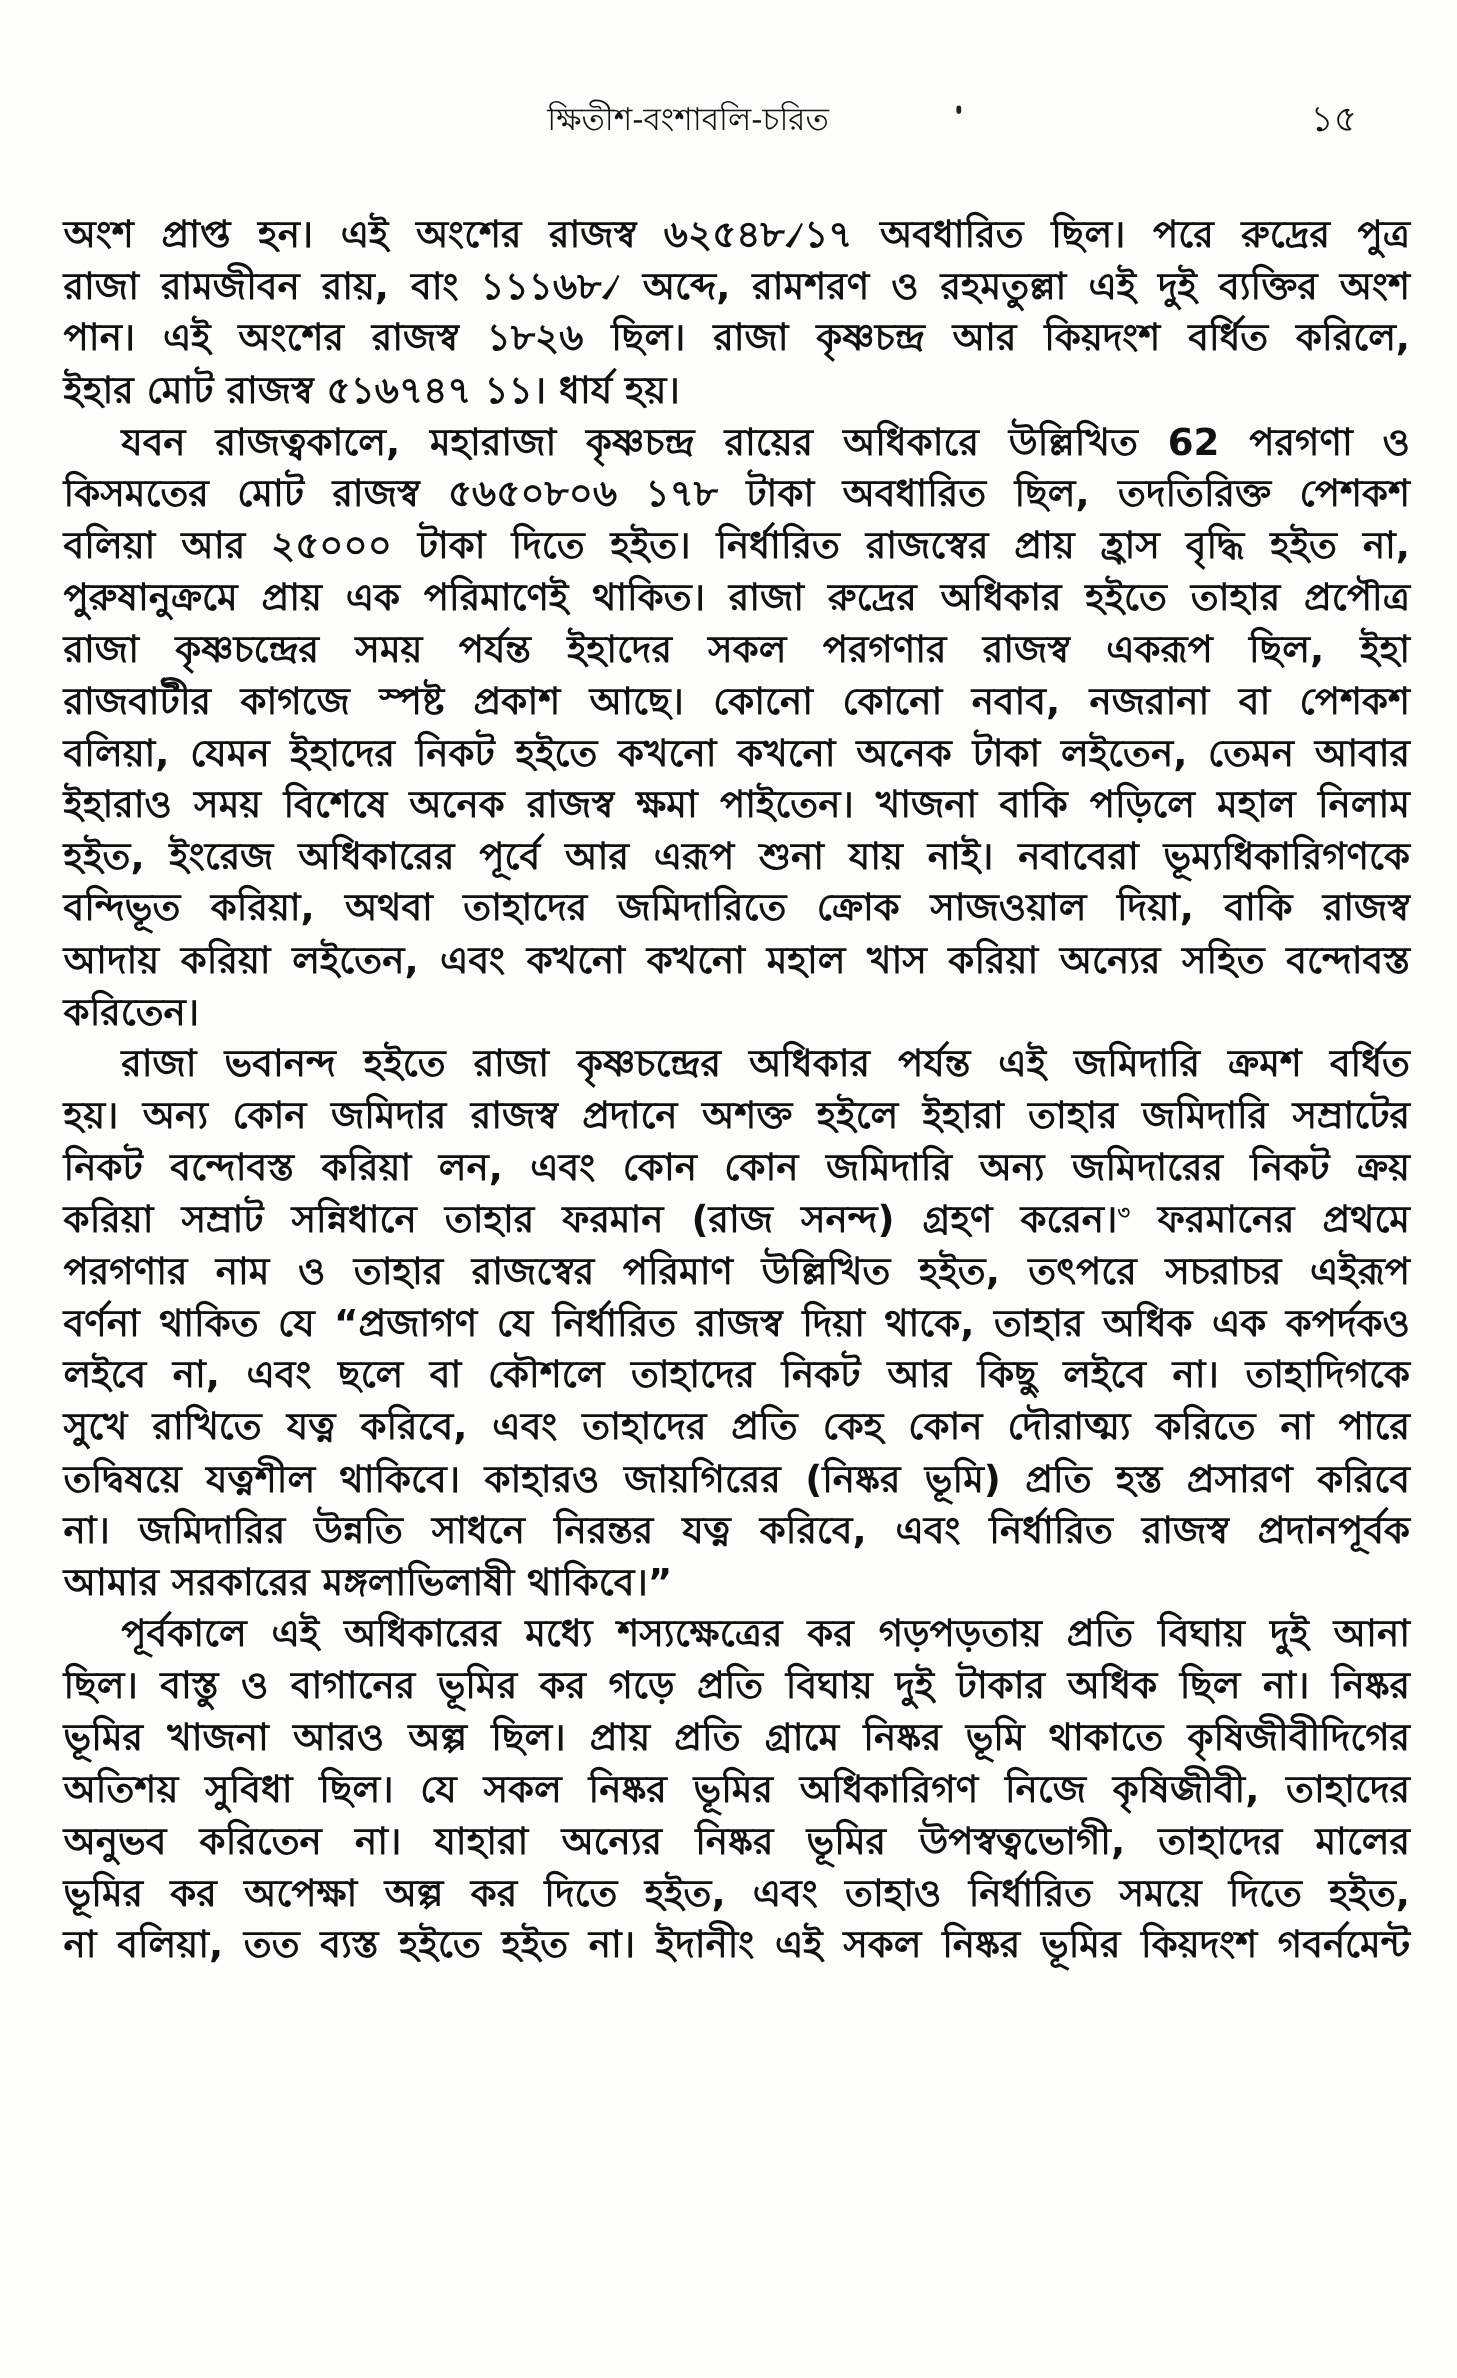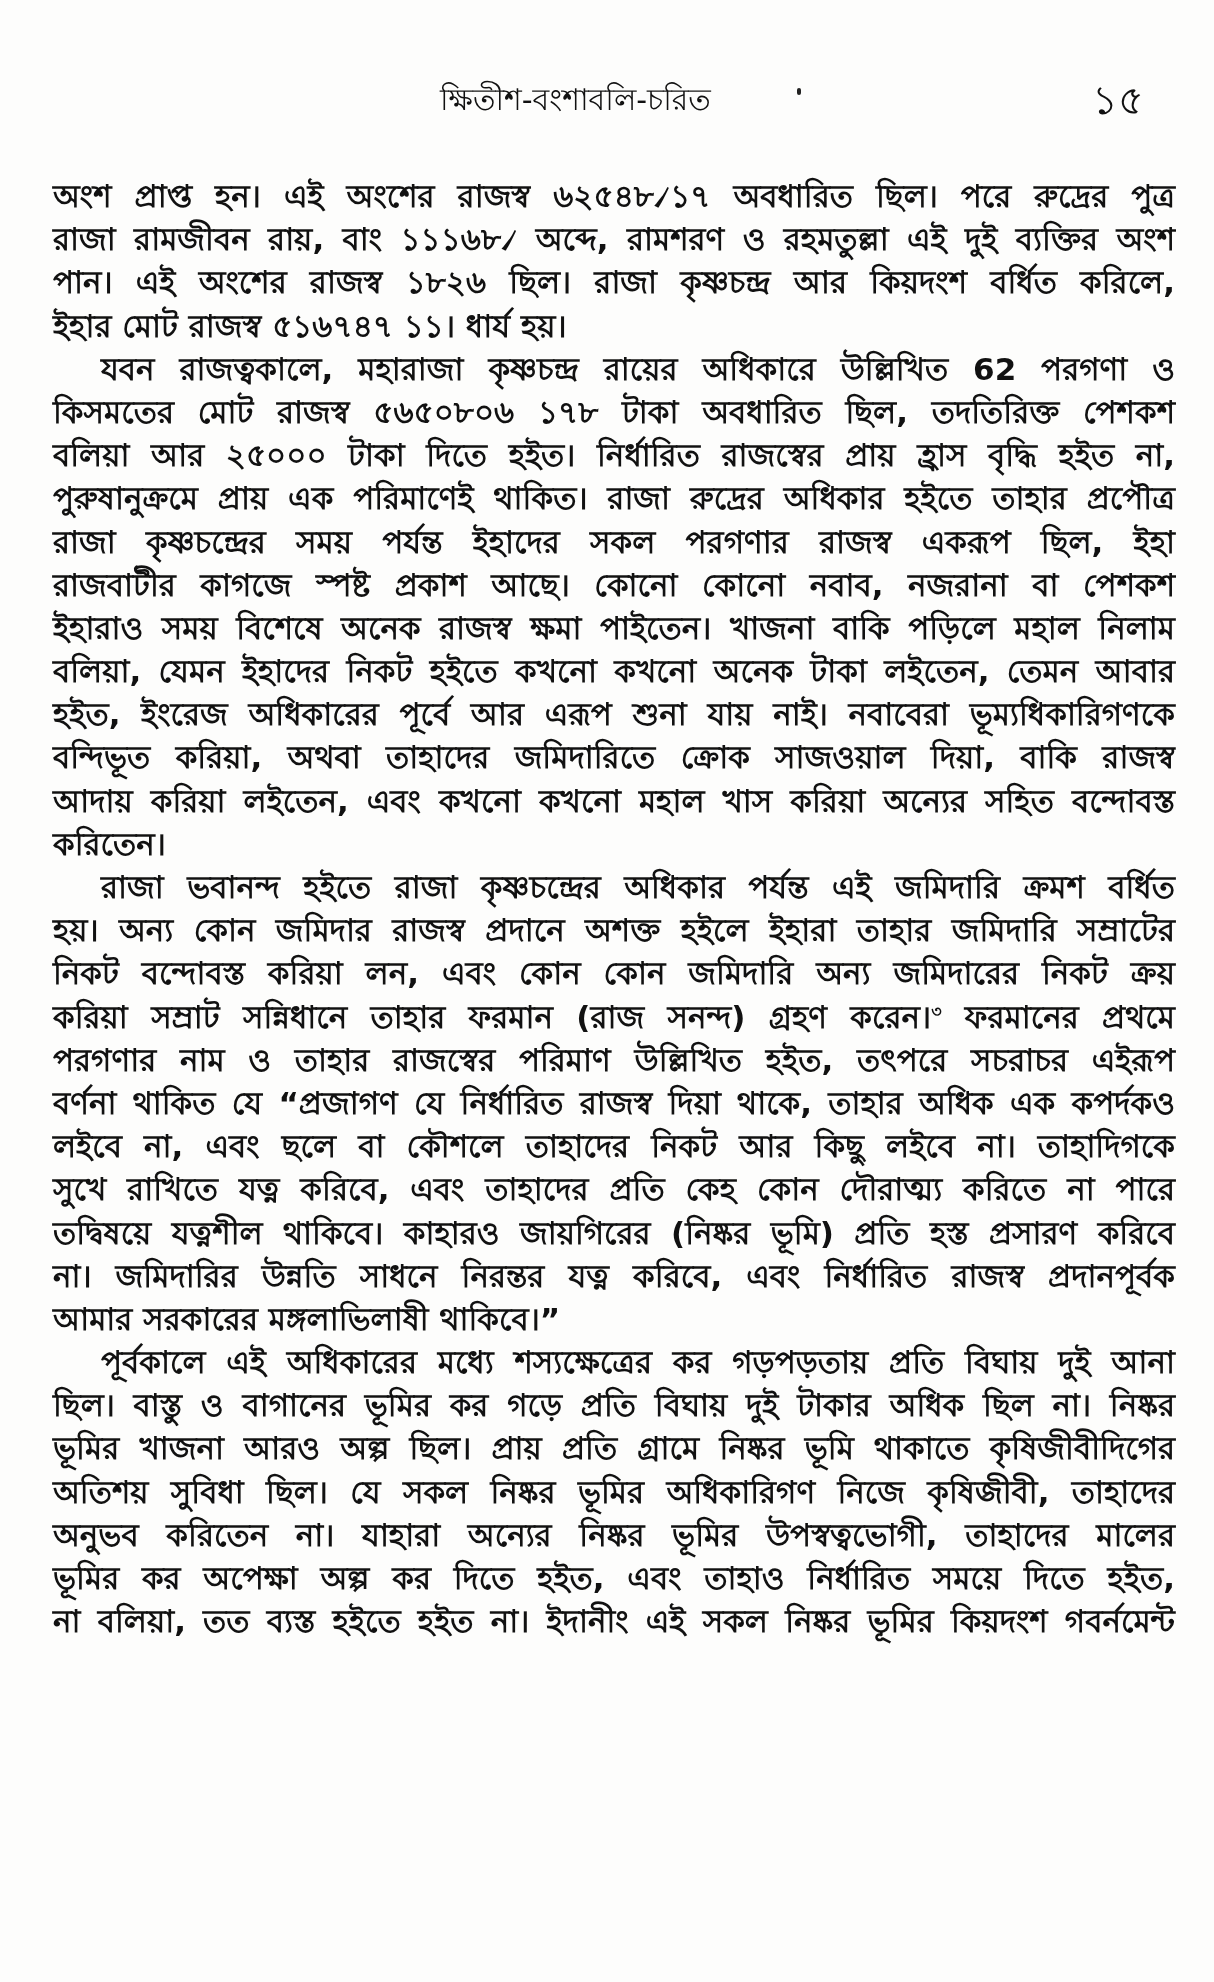--- a/index.html
+++ b/index.html
@@ -24,31 +24,31 @@
   }
   .running-head {
     position: absolute;
     top: 78px;
     left: 0;
     width: 1214px;
     height: 44px;
   }
   .running-title {
     position: absolute;
-    left: 440px;
+    left: 456px;
     top: 0;
-    font-size: 30px;
+    font-size: 26px;
     line-height: 44px;
     white-space: nowrap;
   }
   .page-number {
     position: absolute;
     left: 1092px;
     top: 0;
-    font-size: 40px;
+    font-size: 30px;
     line-height: 44px;
   }
   .speck {
     position: absolute;
     left: 797px;
     top: 88px;
     width: 4px;
     height: 7px;
     background: #222;
     border-radius: 2px;
@@ -107,22 +107,22 @@
     <span class="line">অংশ প্রাপ্ত হন। এই অংশের রাজস্ব ৬২৫৪৮৴১৭ অবধারিত ছিল। পরে রুদ্রের পুত্র</span>
     <span class="line">রাজা রামজীবন রায়, বাং ১১১৬৮৴ অব্দে, রামশরণ ও রহমতুল্লা এই দুই ব্যক্তির অংশ</span>
     <span class="line">পান। এই অংশের রাজস্ব ১৮২৬ ছিল। রাজা কৃষ্ণচন্দ্র আর কিয়দংশ বর্ধিত করিলে,</span>
     <span class="line last">ইহার মোট রাজস্ব ৫১৬৭৪৭ ১১। ধার্য হয়।</span>
     <span class="line indent">যবন রাজত্বকালে, মহারাজা কৃষ্ণচন্দ্র রায়ের অধিকারে উল্লিখিত 62 পরগণা ও</span>
     <span class="line">কিসমতের মোট রাজস্ব ৫৬৫০৮০৬ ১৭৮ টাকা অবধারিত ছিল, তদতিরিক্ত পেশকশ</span>
     <span class="line">বলিয়া আর ২৫০০০ টাকা দিতে হইত। নির্ধারিত রাজস্বের প্রায় হ্রাস বৃদ্ধি হইত না,</span>
     <span class="line">পুরুষানুক্রমে প্রায় এক পরিমাণেই থাকিত। রাজা রুদ্রের অধিকার হইতে তাহার প্রপৌত্র</span>
     <span class="line">রাজা কৃষ্ণচন্দ্রের সময় পর্যন্ত ইহাদের সকল পরগণার রাজস্ব একরূপ ছিল, ইহা</span>
     <span class="line">রাজবাটীর কাগজে স্পষ্ট প্রকাশ আছে। কোনো কোনো নবাব, নজরানা বা পেশকশ</span>
+    <span class="line">বলিয়া, যেমন ইহাদের নিকট হইতে কখনো কখনো অনেক টাকা লইতেন, তেমন আবার</span>
     <span class="line">ইহারাও সময় বিশেষে অনেক রাজস্ব ক্ষমা পাইতেন। খাজনা বাকি পড়িলে মহাল নিলাম</span>
-    <span class="line">বলিয়া, যেমন ইহাদের নিকট হইতে কখনো কখনো অনেক টাকা লইতেন, তেমন আবার</span>
     <span class="line">হইত, ইংরেজ অধিকারের পূর্বে আর এরূপ শুনা যায় নাই। নবাবেরা ভূম্যধিকারিগণকে</span>
     <span class="line">বন্দিভূত করিয়া, অথবা তাহাদের জমিদারিতে ক্রোক সাজওয়াল দিয়া, বাকি রাজস্ব</span>
     <span class="line">আদায় করিয়া লইতেন, এবং কখনো কখনো মহাল খাস করিয়া অন্যের সহিত বন্দোবস্ত</span>
     <span class="line last">করিতেন।</span>
     <span class="line indent">রাজা ভবানন্দ হইতে রাজা কৃষ্ণচন্দ্রের অধিকার পর্যন্ত এই জমিদারি ক্রমশ বর্ধিত</span>
     <span class="line">হয়। অন্য কোন জমিদার রাজস্ব প্রদানে অশক্ত হইলে ইহারা তাহার জমিদারি সম্রাটের</span>
     <span class="line">নিকট বন্দোবস্ত করিয়া লন, এবং কোন কোন জমিদারি অন্য জমিদারের নিকট ক্রয়</span>
     <span class="line"><span>করিয়া সম্রাট সন্নিধানে তাহার ফরমান (রাজ সনন্দ) গ্রহণ করেন।</span><sup class="fn">৩</sup><span> ফরমানের প্রথমে</span></span>
     <span class="line">পরগণার নাম ও তাহার রাজস্বের পরিমাণ উল্লিখিত হইত, তৎপরে সচরাচর এইরূপ</span>
     <span class="line">বর্ণনা থাকিত যে “প্রজাগণ যে নির্ধারিত রাজস্ব দিয়া থাকে, তাহার অধিক এক কপর্দকও</span>

